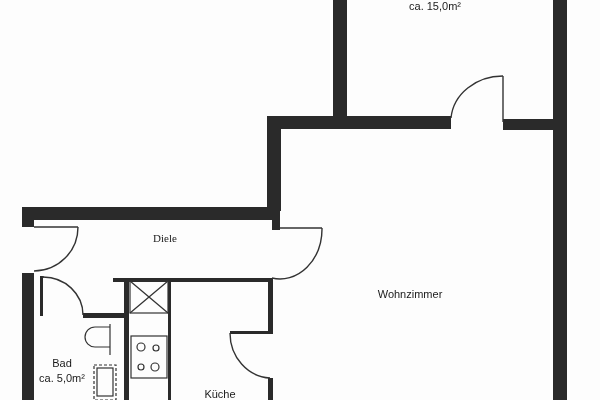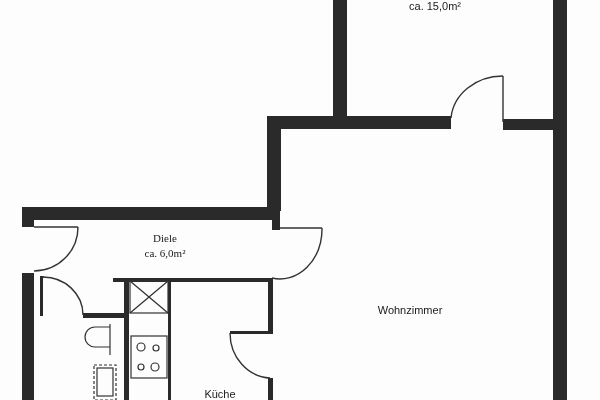--- a/index.html
+++ b/index.html
@@ -89,27 +89,28 @@
 
     <rect x="94" y="365" width="22" height="35" stroke-dasharray="3,2"></rect>
     <rect x="97" y="368" width="16" height="28"></rect>
   </g>
 </svg>
 
 <div class="label" style="left:380px; top:-1px; width:110px;">
   <span>ca. 15,0m²</span>
 </div>
 
-<div class="label" style="left:360px; top:303px; width:100px;">
+<div class="label" style="left:360px; top:287px; width:100px;">
   <span>Wohnzimmer</span>
 </div>
 
 <div class="label" style="left:120px; top:231px; width:90px;font-family:Liberation Serif, serif;">
   <span>Diele</span>
-  <span>ca. 6,0m²</span>
 </div>
 
 <div class="label" style="left:30px; top:356px; width:64px;">
+  <span>Bad</span>
+  <span>ca. 5,0m²</span>
 </div>
 
 <div class="label" style="left:190px; top:387px; width:60px;">
   <span>Küche</span>
 </div>
 
 </body></html>

